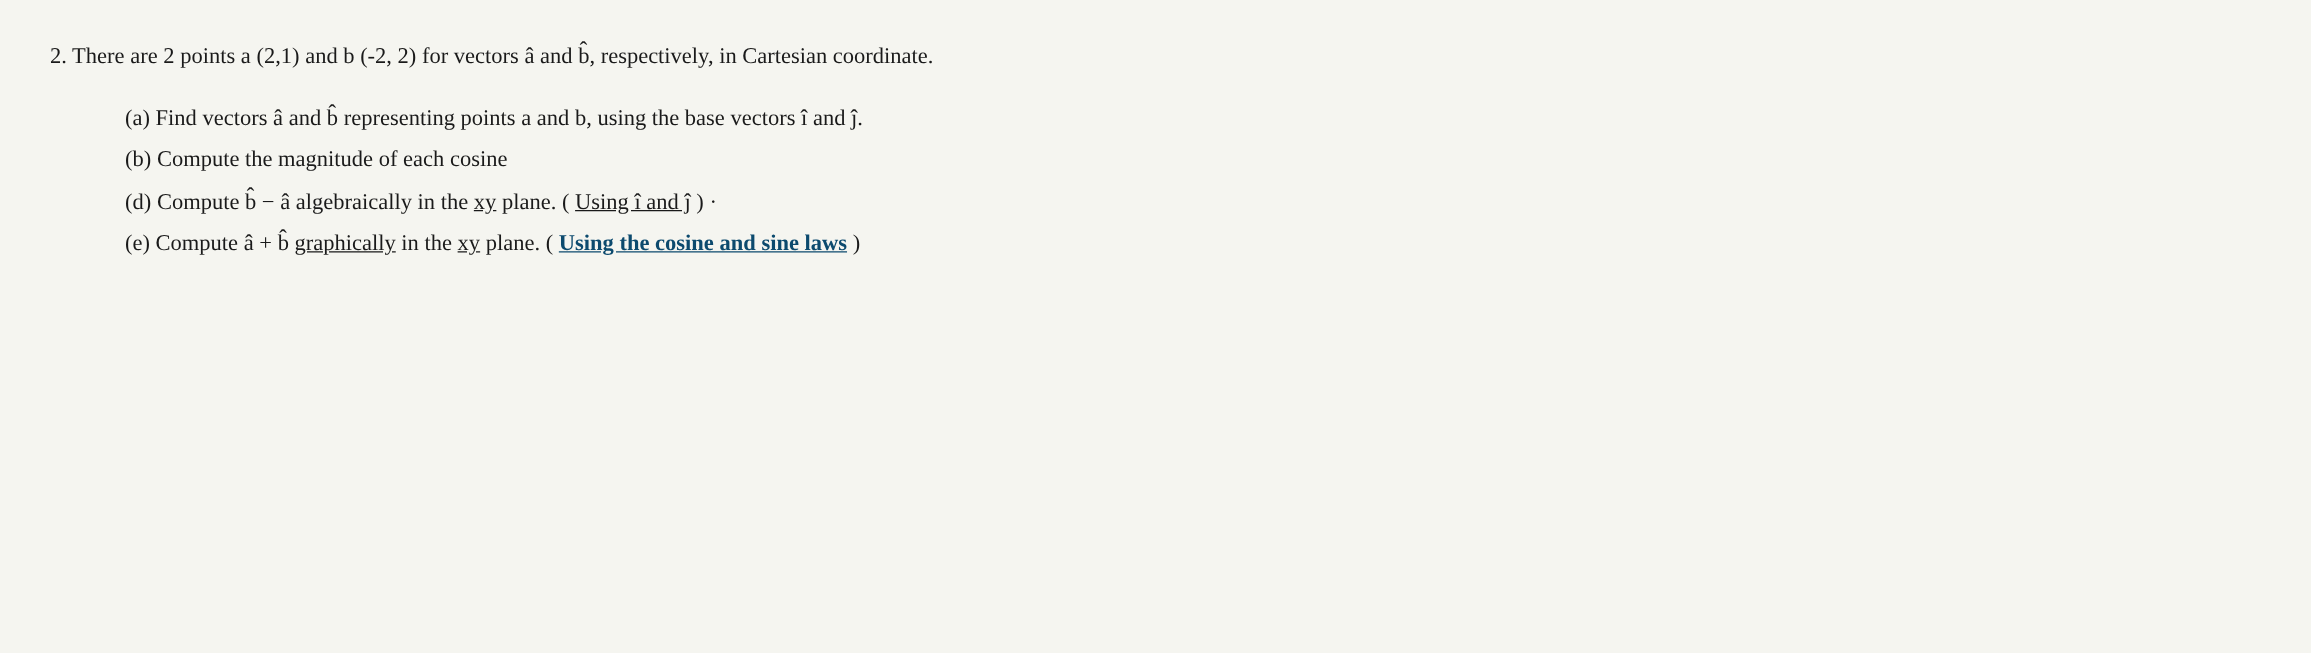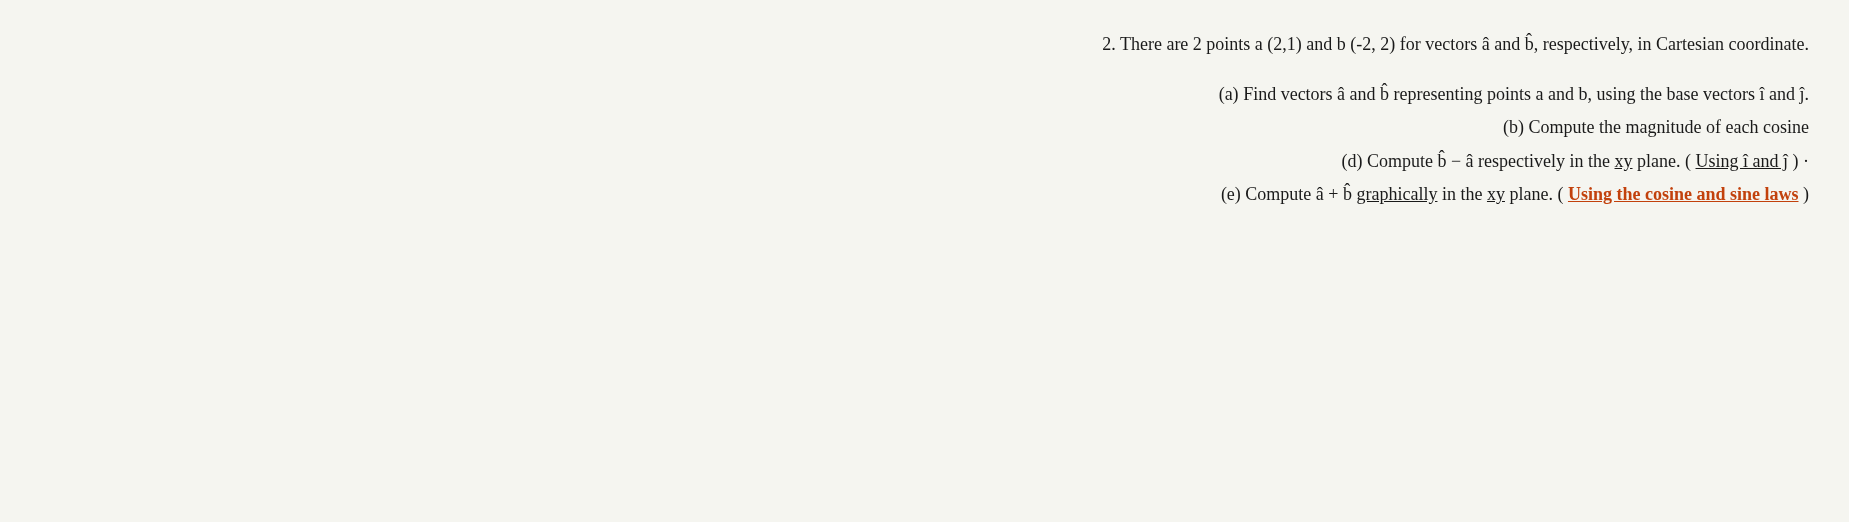--- a/index.html
+++ b/index.html
@@ -1,19 +1,18 @@
 <!DOCTYPE html>
 <html><head>
   <meta charset="utf-8">
   <style>
     * {
       margin: 0;
       padding: 0;
       box-sizing: border-box;
-      text-align: right;
     }
 
     body {
       background-color: #f5f5f0;
       font-family: "Times New Roman", Times, serif;
       font-size: 18px;
       color: #1a1a1a;
       width: 1849px;
       min-height: 522px;
       display: flex;
@@ -39,21 +38,21 @@
       margin-bottom: 2px;
     }
 
     .underlined {
       text-decoration: underline;
     }
 
     .bold-underlined {
       text-decoration: underline;
       font-weight: bold;
-      color: #c2410c;
+      color: #0c4a6e;
     }
   </style>
 </head>
 <body>
 
 <div class="content">
   <div class="problem-number">
     <span>2.</span>
     <span> There are 2 points a (2,1) and b (-2, 2) for vectors â and b̂, respectively, in Cartesian coordinate.</span>
   </div>
@@ -66,21 +65,21 @@
     </div>
 
     <div class="sub-part">
       <span>(b) </span>
       <span>Compute the magnitude of each cosine</span>
     </div>
 
 
     <div class="sub-part">
       <span>(d) </span>
-      <span>Compute b̂ − â  respectively in the </span>
+      <span>Compute b̂ − â  algebraically in the </span>
       <span class="underlined">xy</span>
       <span> plane. (</span>
       <span class="underlined">Using î and ĵ</span>
       <span>)</span>
       <span> ·</span>
     </div>
 
     <div class="sub-part">
       <span>(e) </span>
       <span>Compute â + b̂ </span>

